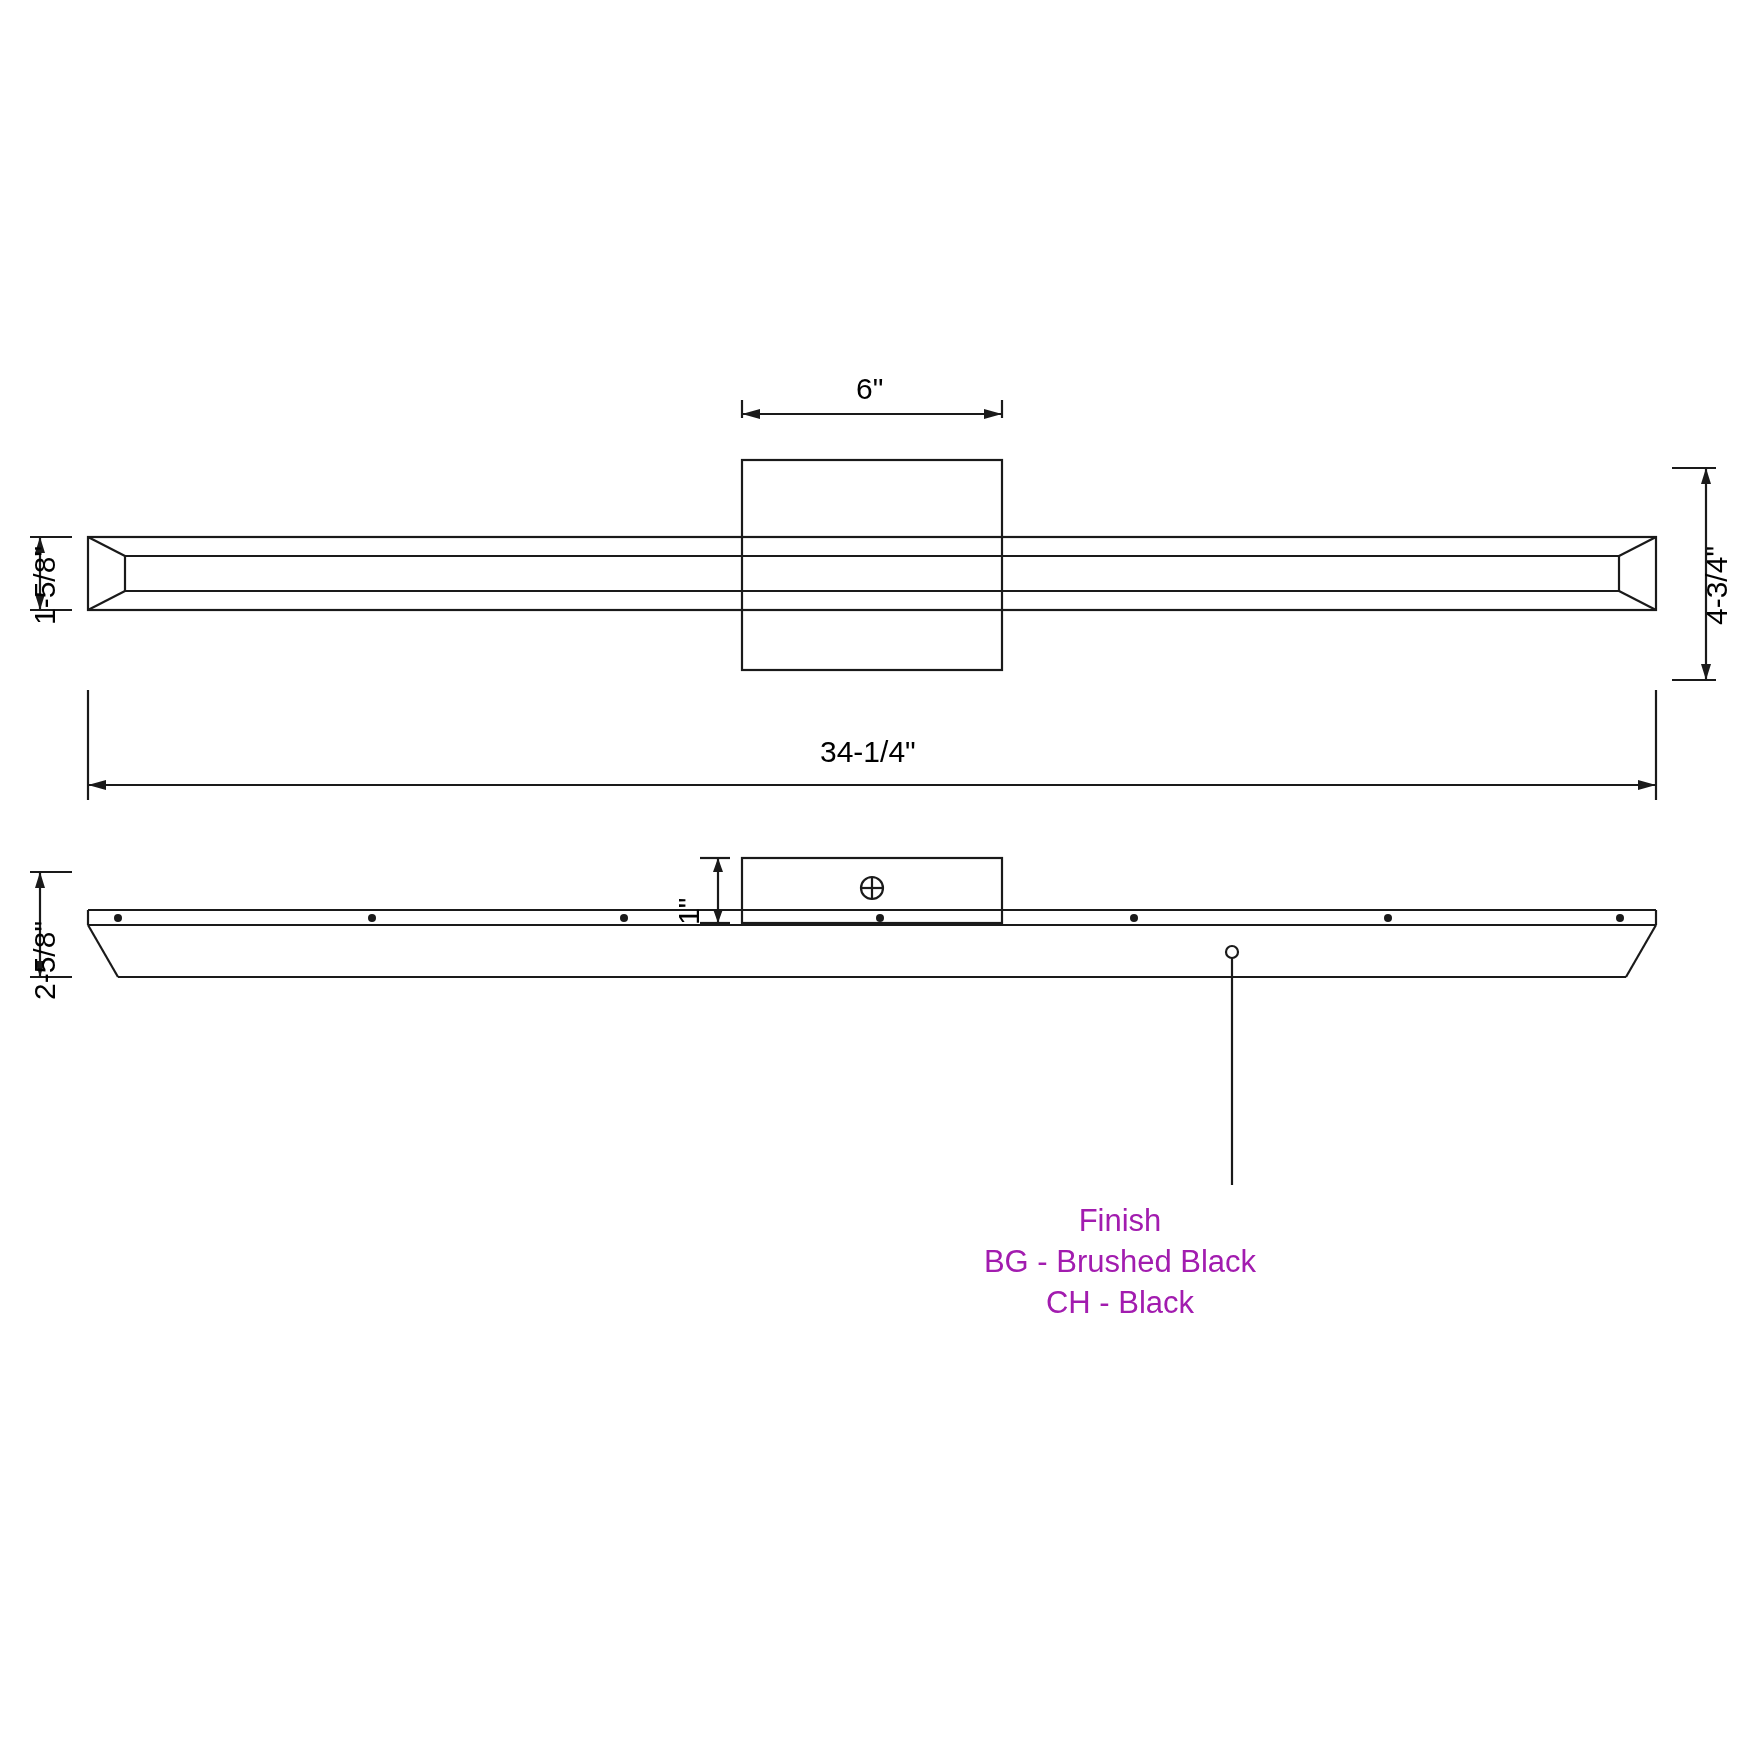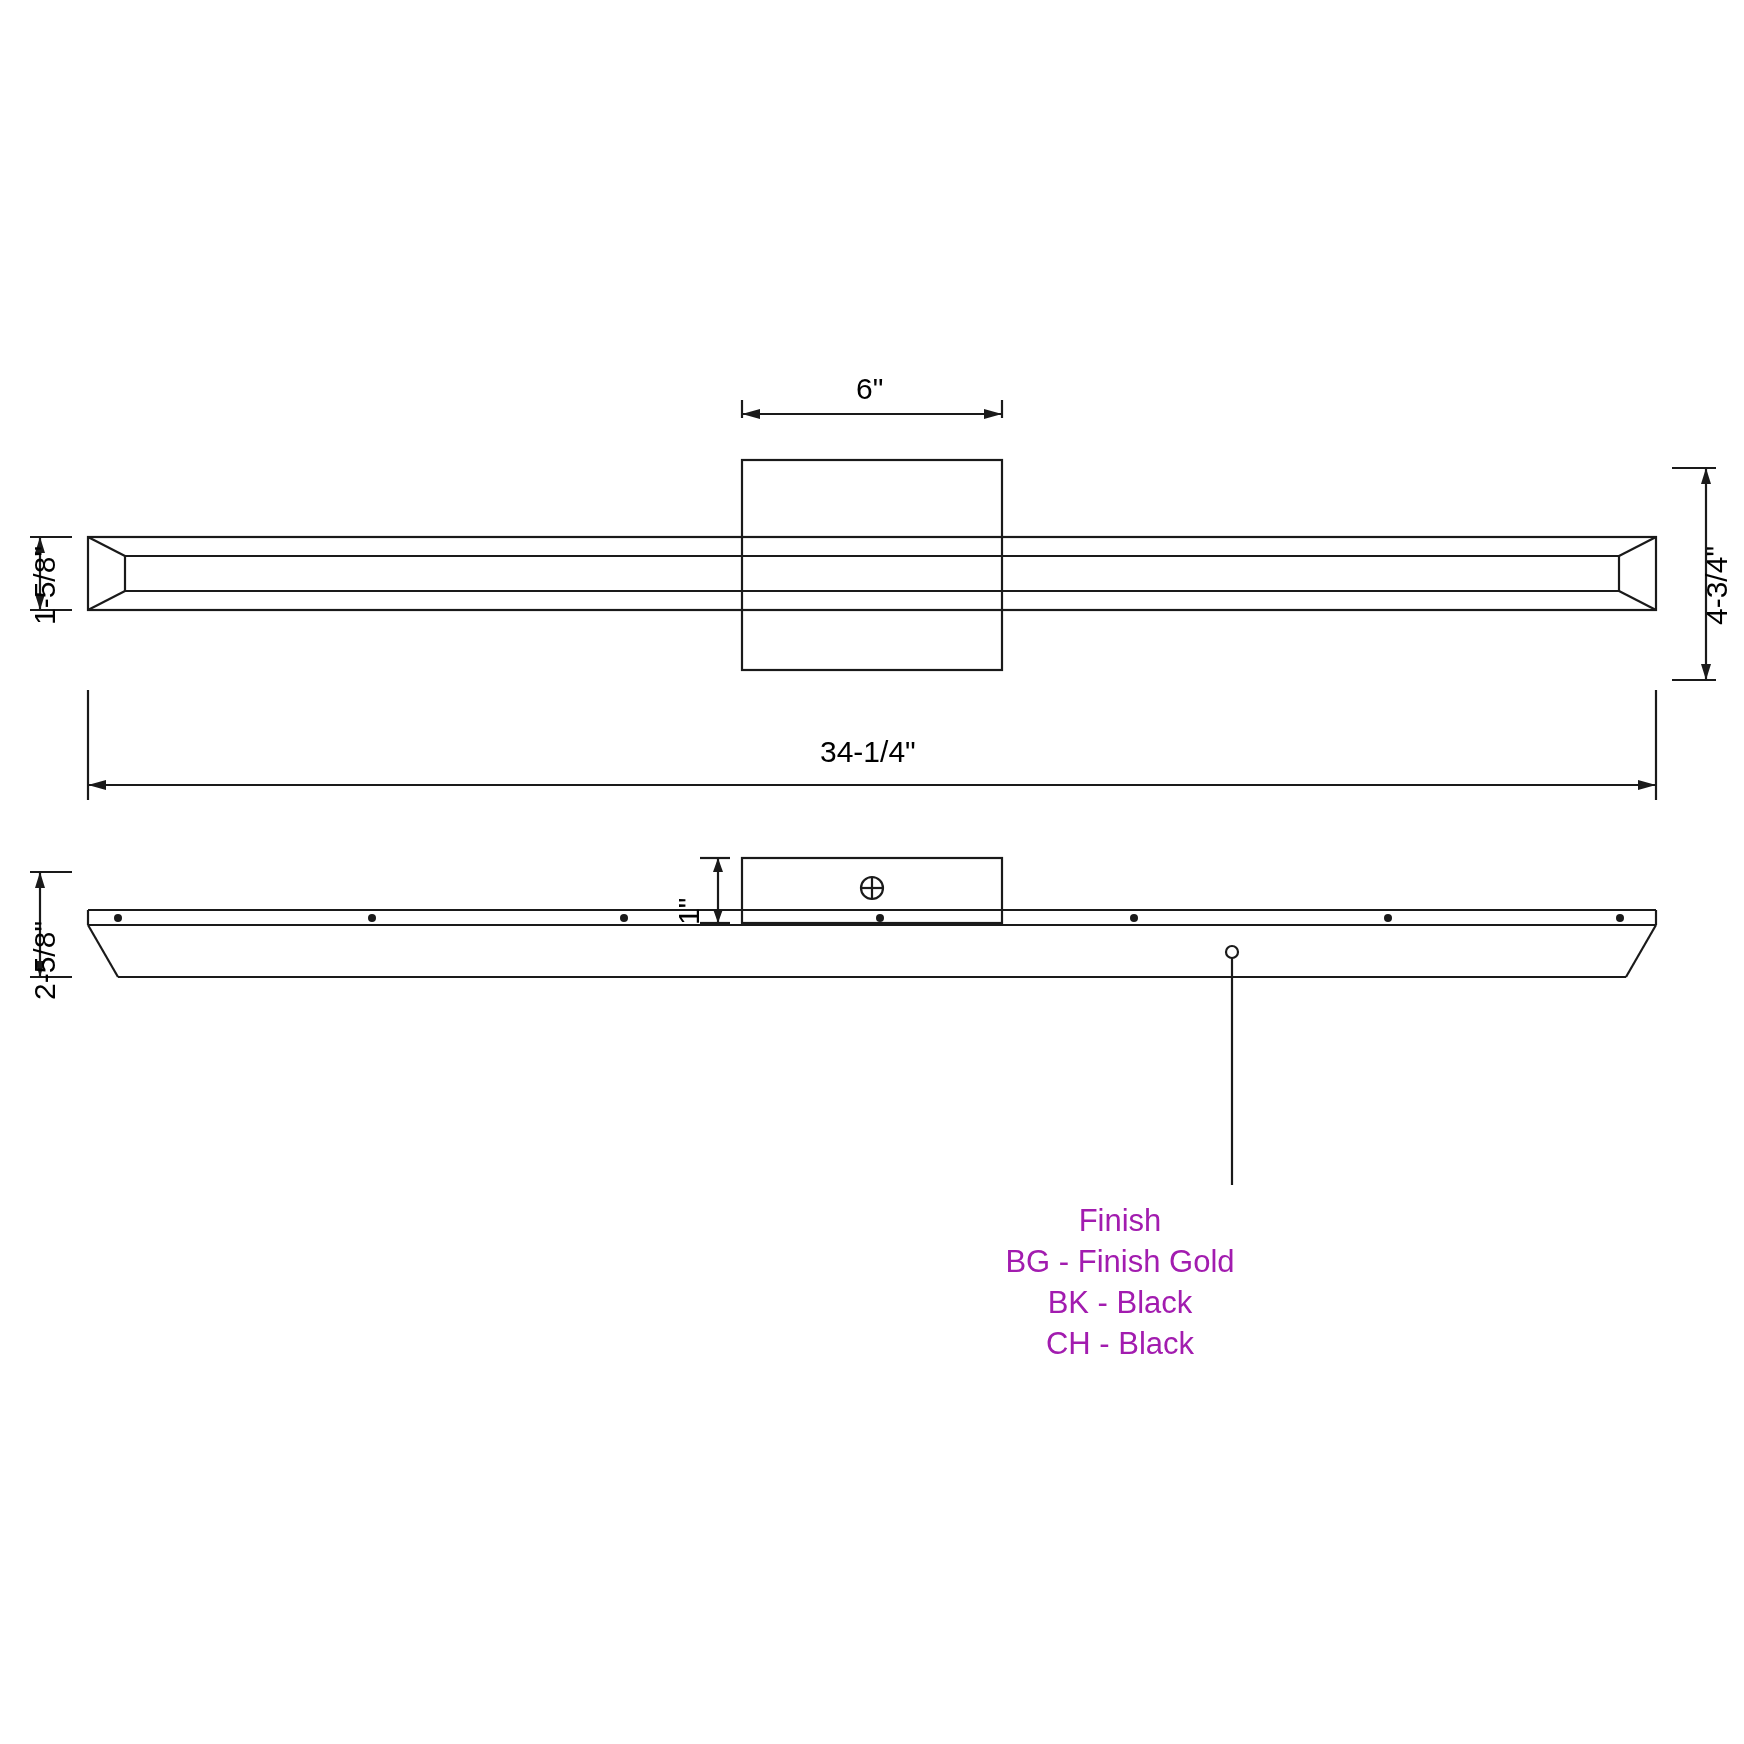--- a/index.html
+++ b/index.html
@@ -155,16 +155,15 @@
 <div class="dim-label vert" style="left:1700px; top:625px; transform: rotate(-90deg);">4-3/4"</div>
 
 <div class="dim-label" style="left:820px; top:735px;">34-1/4"</div>
 
 <div class="dim-label vert" style="left:672px; top:925px; transform: rotate(-90deg);">1"</div>
 
 <div class="dim-label vert" style="left:28px; top:1000px; transform: rotate(-90deg);">2-5/8"</div>
 
 <div class="finish-block">
   <div>Finish</div>
-  <div>BG - Finish Gold</div>
-  <div>BK - Black</div>
+  <div>BG - Brushed Black</div>
   <div>CH - Black</div>
 </div>
 
 </body></html>

